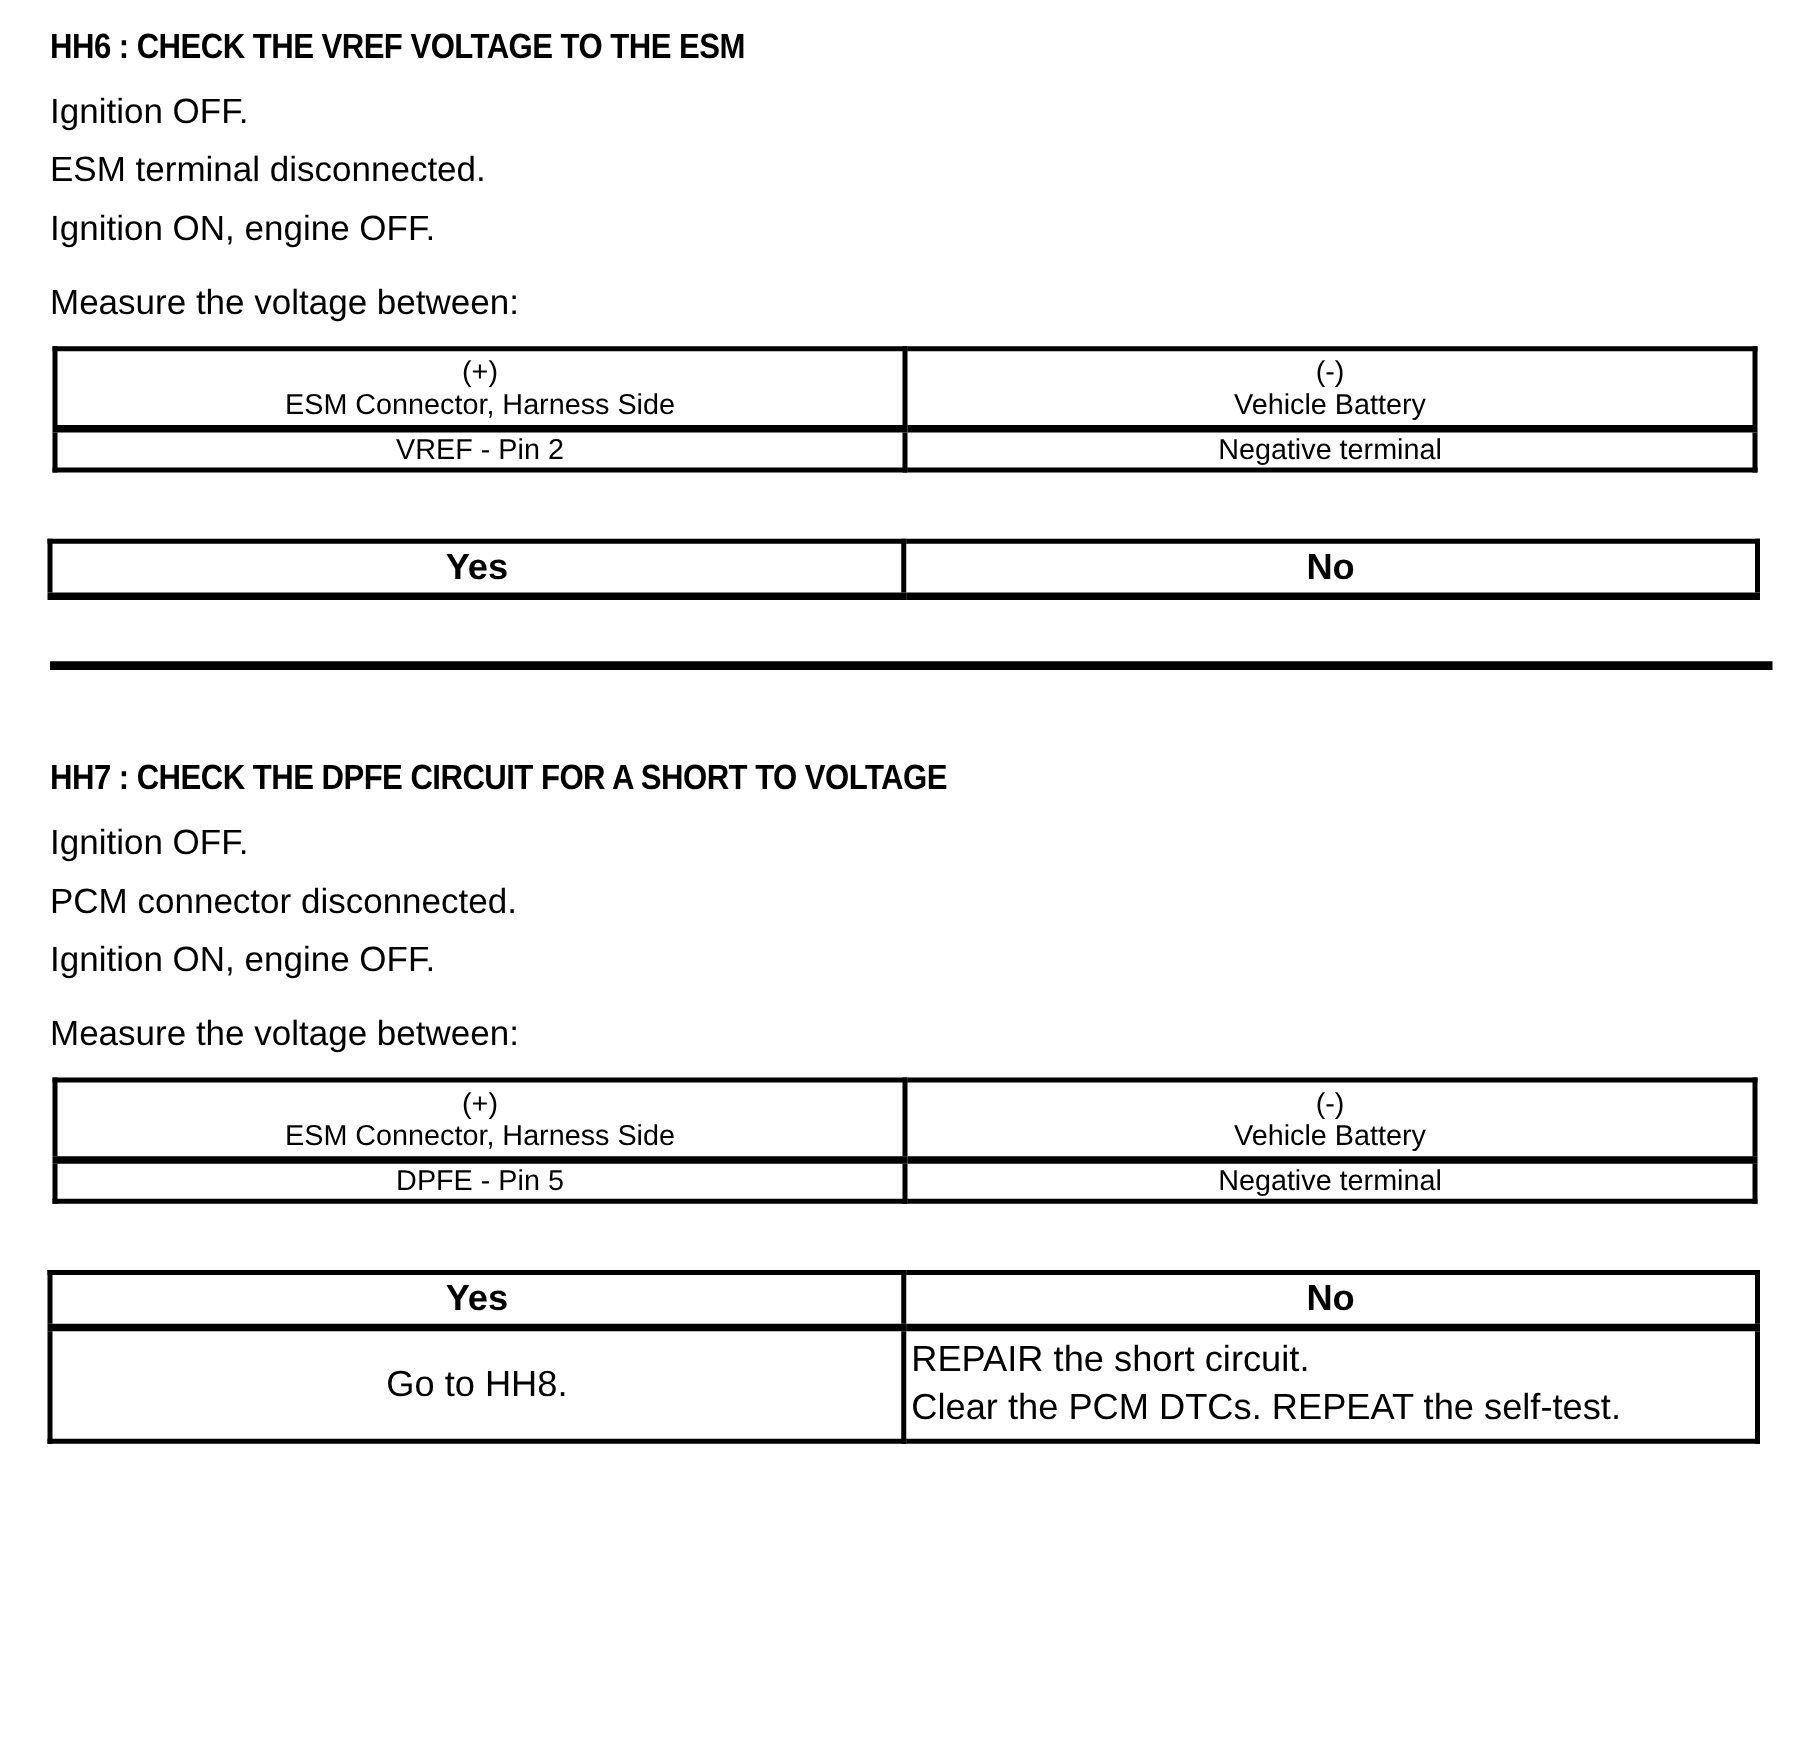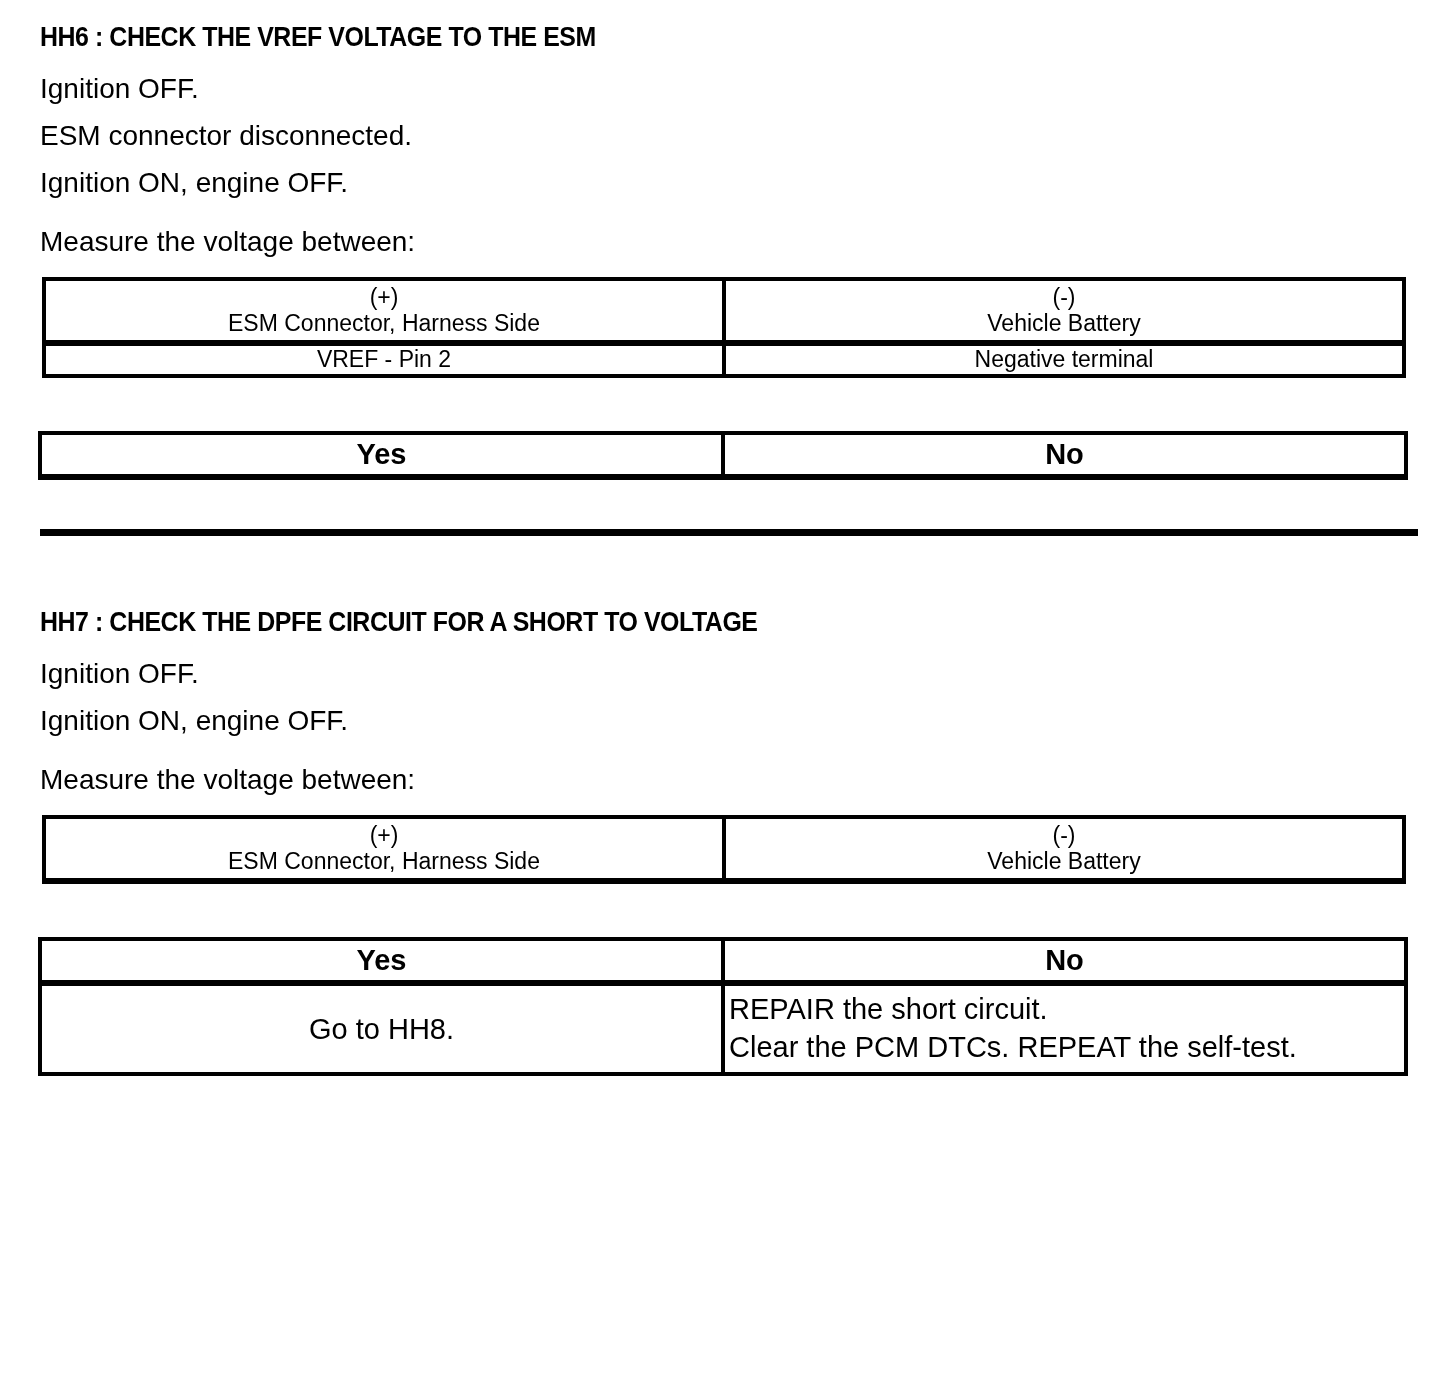--- a/index.html
+++ b/index.html
@@ -123,21 +123,21 @@
 </style>
 </head>
 <body>
 
 <div class="page">
 
   <section>
     <h2 class="section-heading">HH6 : CHECK THE VREF VOLTAGE TO THE ESM</h2>
 
     <p class="step">Ignition OFF.</p>
-    <p class="step">ESM connector disconnected.</p>
+    <p class="step">ESM terminal disconnected.</p>
     <p class="step">Ignition ON, engine OFF.</p>
     <p class="step measure">Measure the voltage between:</p>
 
     <table class="mtable">
       <tbody>
         <tr class="m-header">
           <td>
             <div>(+)</div>
             <div>ESM Connector, Harness Side</div>
           </td>
@@ -163,34 +163,39 @@
       </tbody>
     </table>
 
     <div class="divider"></div>
   </section>
 
   <section>
     <h2 class="section-heading second">HH7 : CHECK THE DPFE CIRCUIT FOR A SHORT TO VOLTAGE</h2>
 
     <p class="step">Ignition OFF.</p>
+    <p class="step">PCM connector disconnected.</p>
     <p class="step">Ignition ON, engine OFF.</p>
     <p class="step measure">Measure the voltage between:</p>
 
     <table class="mtable">
       <tbody>
         <tr class="m-header">
           <td>
             <div>(+)</div>
             <div>ESM Connector, Harness Side</div>
           </td>
           <td>
             <div>(-)</div>
             <div>Vehicle Battery</div>
           </td>
+        </tr>
+        <tr class="m-values">
+          <td>DPFE - Pin 5</td>
+          <td>Negative terminal</td>
         </tr>
       </tbody>
     </table>
 
 
     <table class="dtable">
       <tbody>
         <tr>
           <th>Yes</th>
           <th>No</th>

